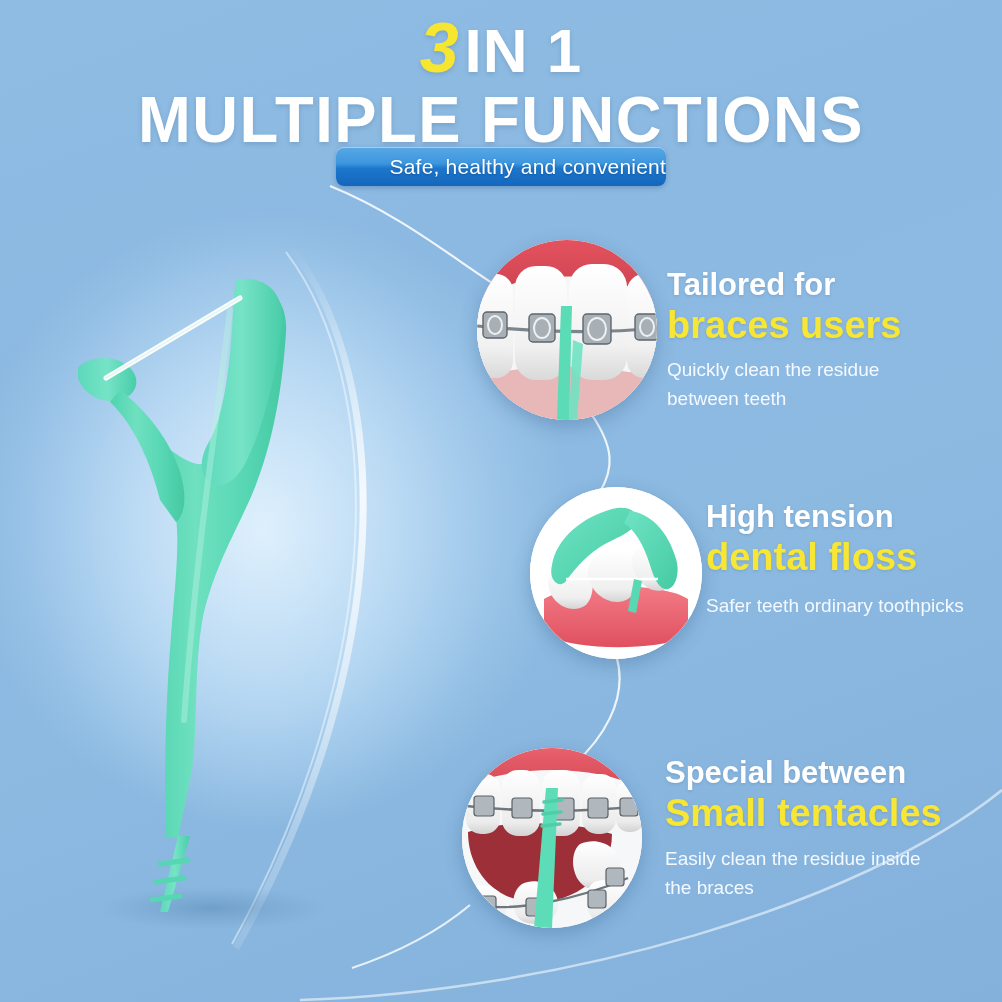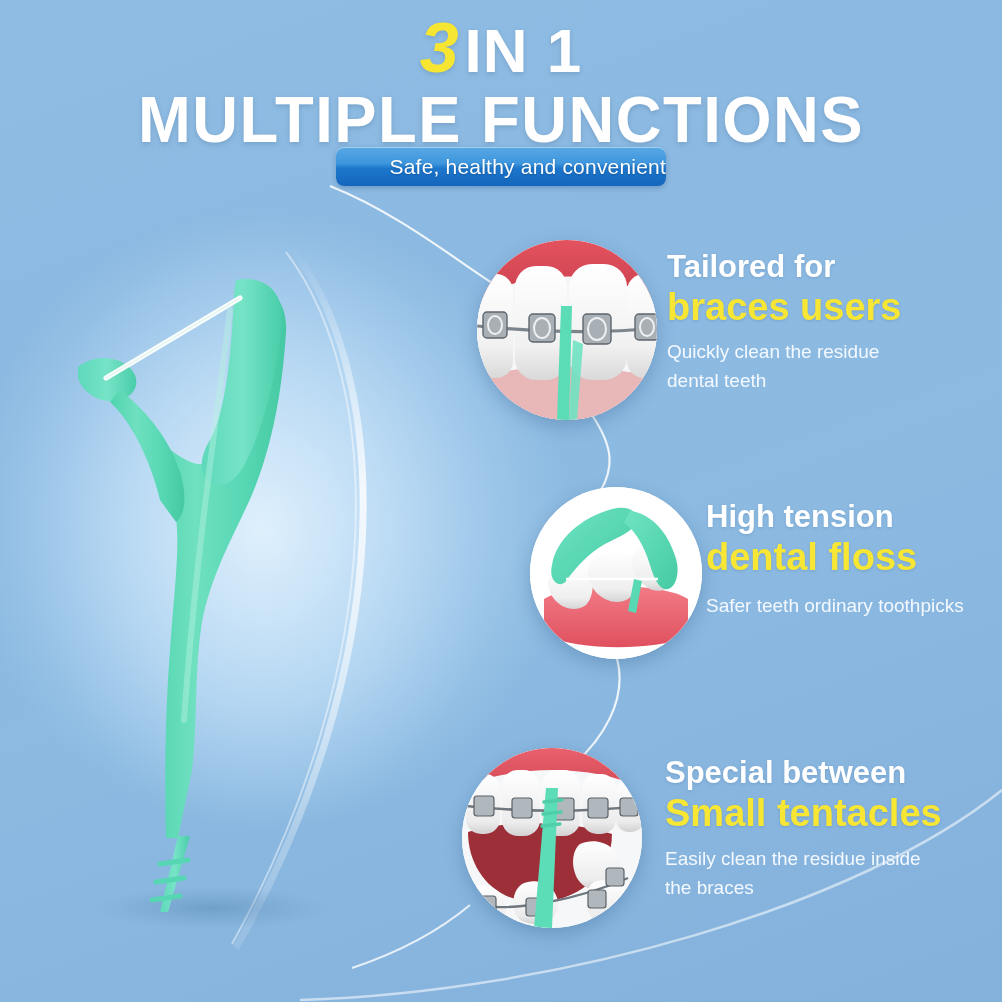--- a/index.html
+++ b/index.html
@@ -56,21 +56,21 @@
   .c2{left:530px;top:487px;width:172px;height:172px;}
   .c3{left:462px;top:748px;width:180px;height:180px;}
   .circle svg{display:block;width:100%;height:100%;}
   
   .feat{position:absolute;}
   .feat .h1{display:block;font-size:31px;font-weight:bold;color:#ffffff;line-height:1.16;
             text-shadow:0 1px 3px rgba(50,90,140,.22);}
   .feat .h2{display:block;font-size:38px;font-weight:bold;color:#f7e633;line-height:1.16;
             text-shadow:0 1px 3px rgba(50,90,140,.22);}
   .feat .d{display:block;font-size:19px;color:#f4f9ff;line-height:1.55;margin-top:8px;}
-  .f1{left:667px;top:249px;width:320px;}
+  .f1{left:667px;top:267px;width:320px;}
   .f2{left:706px;top:499px;width:290px;text-align:left;}
   .f2 .d{margin-top:12px;}
   .f3{left:665px;top:755px;width:330px;}
   .f3 .d{margin-top:9px;}
 </style>
 </head>
 <body>
 
 <div id="poster">
 
@@ -330,21 +330,21 @@
         <line x1="81" y1="66" x2="99" y2="64"></line>
         <line x1="80" y1="78" x2="98" y2="76"></line>
       </g>
     </svg>
   </div>
 
   <div class="feat f1">
     <span class="h1">Tailored for</span>
     <span class="h2">braces users</span>
     <span class="d" style="white-space:pre-line">Quickly clean the residue
-dental teeth</span>
+between teeth</span>
   </div>
 
   <div class="feat f2">
     <span class="h1">High tension</span>
     <span class="h2">dental floss</span>
     <span class="d" style="white-space:pre-line">Safer teeth ordinary toothpicks</span>
   </div>
 
   <div class="feat f3">
     <span class="h1">Special between</span>

